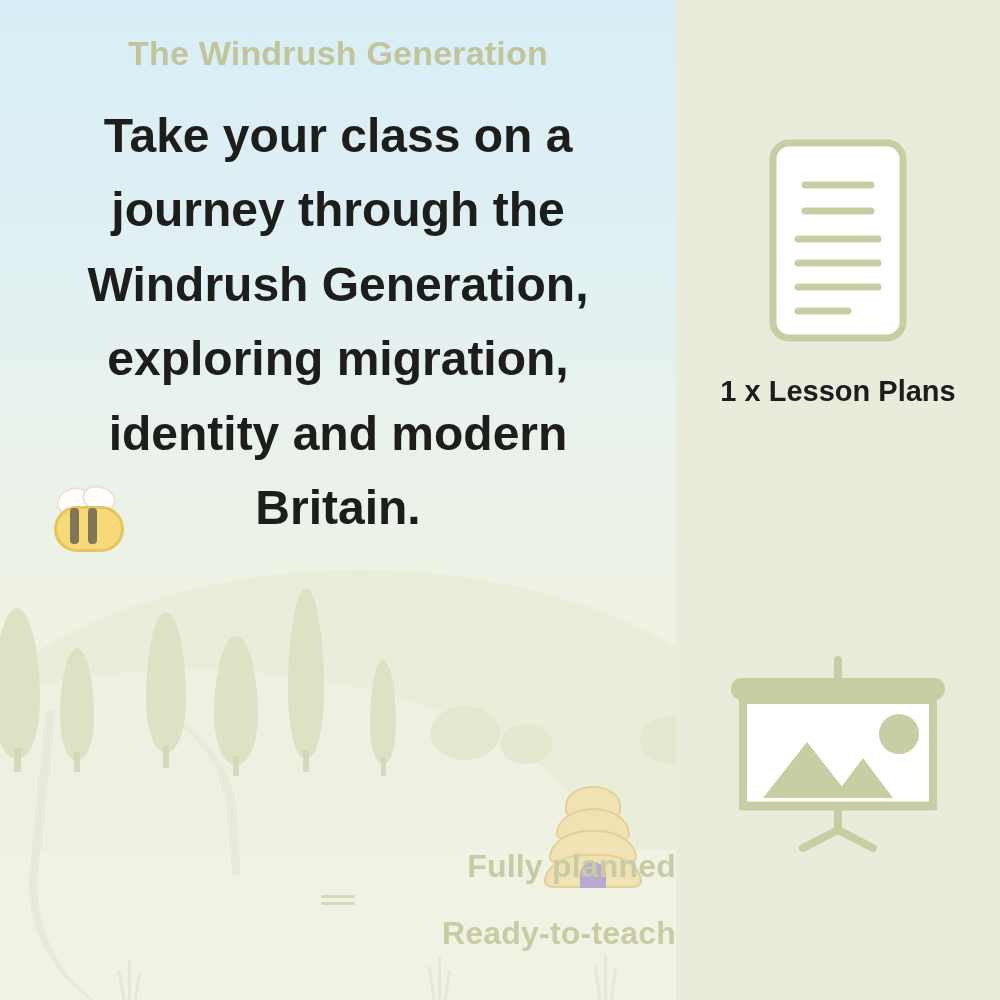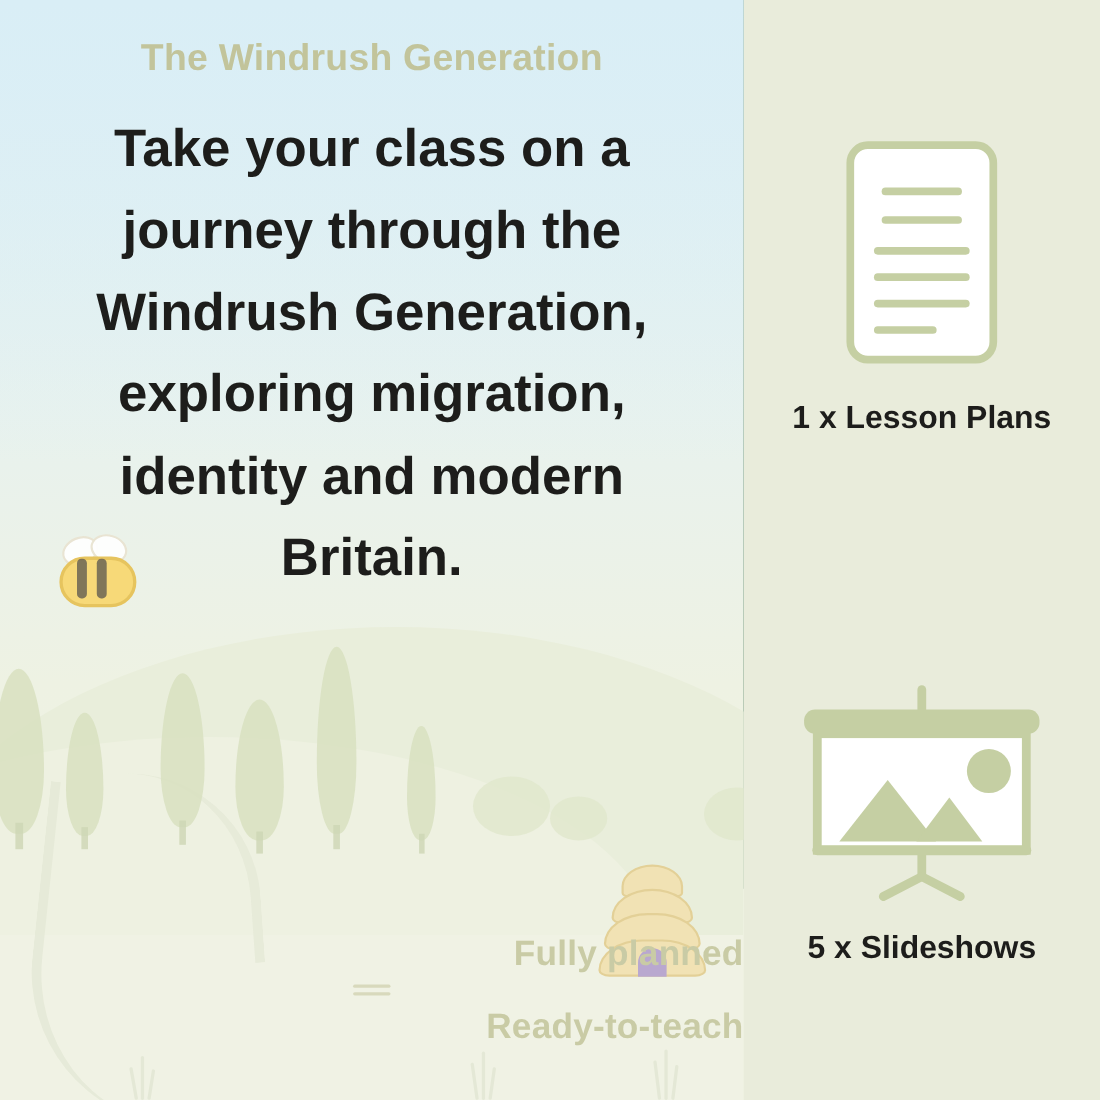--- a/index.html
+++ b/index.html
@@ -10,21 +10,21 @@
     width: 1000px;
     height: 1000px;
     font-family: "Liberation Sans", sans-serif;
     overflow: hidden;
   }
   .poster {
     position: relative;
     width: 1000px;
     height: 808px;
     display: flex;
-    background: #14532d;
+    background: #a21caf;
   }
 
   
   .left-panel {
     position: relative;
     width: 676px;
     height: 1000px;
     overflow: hidden;
     background: linear-gradient(180deg, #dff0f5 0%, #e8f2ee 38%, #eef2e3 62%, #f1f2e4 100%);
   }
@@ -347,18 +347,17 @@
           <rect x="40" y="48" width="190" height="106" fill="#ffffff" stroke="#c5cfa3" stroke-width="8"></rect>
           <circle cx="196" cy="82" r="20" fill="#c5cfa3"></circle>
           <polygon points="60,146 104,90 148,146" fill="#c5cfa3"></polygon>
           <polygon points="130,146 160,106 190,146" fill="#c5cfa3"></polygon>
           <line x1="40" y1="154" x2="230" y2="154" stroke="#c5cfa3" stroke-width="9" stroke-linecap="round"></line>
           <line x1="135" y1="154" x2="135" y2="178" stroke="#c5cfa3" stroke-width="8"></line>
           <line x1="135" y1="178" x2="100" y2="196" stroke="#c5cfa3" stroke-width="8" stroke-linecap="round"></line>
           <line x1="135" y1="178" x2="170" y2="196" stroke="#c5cfa3" stroke-width="8" stroke-linecap="round"></line>
         </svg>
       </div>
-      <div class="item-label">5 x Slideshows</div>
     </div>
 
 
   </div>
 </div>
 
 </body></html>

